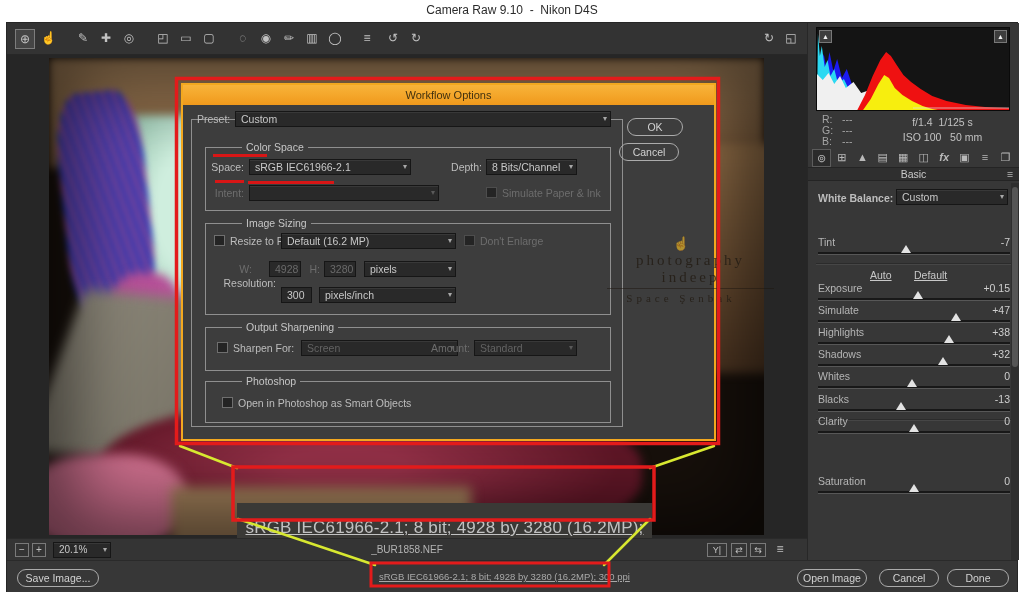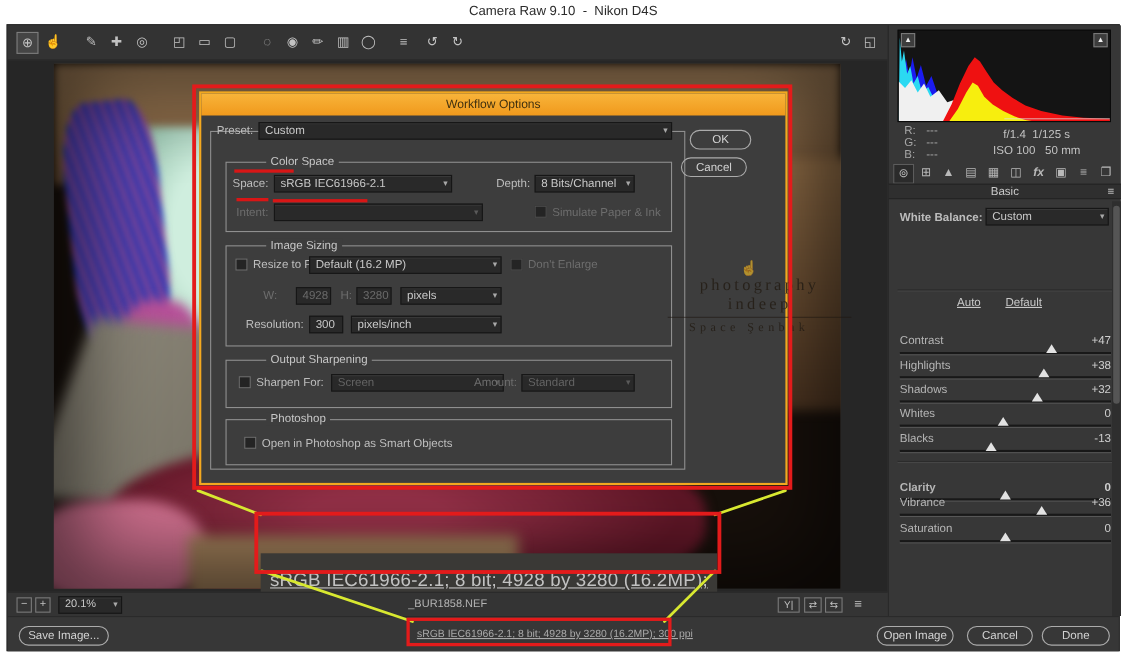--- a/index.html
+++ b/index.html
@@ -195,21 +195,21 @@
 
       <span class="lbl r dis" style="left:30px; top:38px; width:16px;">W:</span>
       <div class="tbox ddis" style="left:63px; top:37px; width:32px;">4928</div>
       <span class="lbl r dis" style="left:100px; top:38px; width:14px;">H:</span>
       <div class="tbox ddis" style="left:118px; top:37px; width:32px;">3280</div>
       <div class="dd" style="left:158px; top:37px; width:92px;">
         <span>pixels</span>
         <span class="chev">▾</span>
       </div>
 
-      <span class="lbl r" style="left:6px; top:64px; width:64px;">Resolution:</span>
+      <span class="lbl r" style="left:6px; top:52px; width:64px;">Resolution:</span>
       <div class="tbox" style="left:75px; top:63px; width:31px;">300</div>
       <div class="dd" style="left:113px; top:63px; width:137px;">
         <span>pixels/inch</span>
         <span class="chev">▾</span>
       </div>
     </div>
 
     <div class="grp" style="top:242px; height:44px;">
       <span class="grp-lbl">Output Sharpening</span>
       <span class="cb" style="left:11px; top:14px;"></span>
@@ -272,27 +272,39 @@
       <span>Basic</span>
       <span class="menu">≡</span>
     </div>
 
     <span class="lbl" style="left:10px; top:168px;font-weight:bold;">White Balance:</span>
     <div class="dd" style="left:88px; top:166px; width:112px;">
       <span>Custom</span>
       <span class="chev">▾</span>
     </div>
 
+    <div class="srow" style="top:213px;">
+      <span class="sl">Tint</span>
+        <span class="sv">-7</span>
+      <div class="track"></div>
+      <span class="thumb" style="left: 46%;"></span>
+    </div>
 
     <div class="divline" style="top:240px;"></div>
     <span class="linku abs" style="left:62px; top:246px;">Auto</span>
     <span class="linku abs" style="left:106px; top:246px;">Default</span>
 
+    <div class="srow" style="top:259px;">
+      <span class="sl">Exposure</span>
+        <span class="sv">+0.15</span>
+      <div class="track"></div>
+      <span class="thumb" style="left: 52%;"></span>
+    </div>
     <div class="srow" style="top:281px;">
-      <span class="sl">Contrast</span>
+      <span class="sl">Simulate</span>
         <span class="sv">+47</span>
       <div class="track"></div>
       <span class="thumb" style="left: 72%;"></span>
     </div>
     <div class="srow" style="top:303px;">
       <span class="sl">Highlights</span>
         <span class="sv">+38</span>
       <div class="track"></div>
       <span class="thumb" style="left: 68%;"></span>
     </div>
@@ -310,31 +322,25 @@
     </div>
     <div class="srow" style="top:370px;">
       <span class="sl">Blacks</span>
         <span class="sv">-13</span>
       <div class="track"></div>
       <span class="thumb" style="left: 43%;"></span>
     </div>
 
     <div class="divline" style="top:396px;"></div>
 
-    <div class="srow" style="top:414px;font-weight:bold;">
+    <div class="srow" style="top:392px;">
       <span class="sl">Clarity</span>
         <span class="sv">0</span>
       <div class="track"></div>
       <span class="thumb" style="left: 50%;"></span>
-    </div>
-    <div class="srow" style="top:428px;">
-      <span class="sl">Vibrance</span>
-        <span class="sv">+36</span>
-      <div class="track"></div>
-      <span class="thumb" style="left: 67%;"></span>
     </div>
     <div class="srow" style="top:452px;">
       <span class="sl">Saturation</span>
         <span class="sv">0</span>
       <div class="track"></div>
       <span class="thumb" style="left: 50%;"></span>
     </div>
 
     <div class="scroll">
         <span class="sth"></span>

